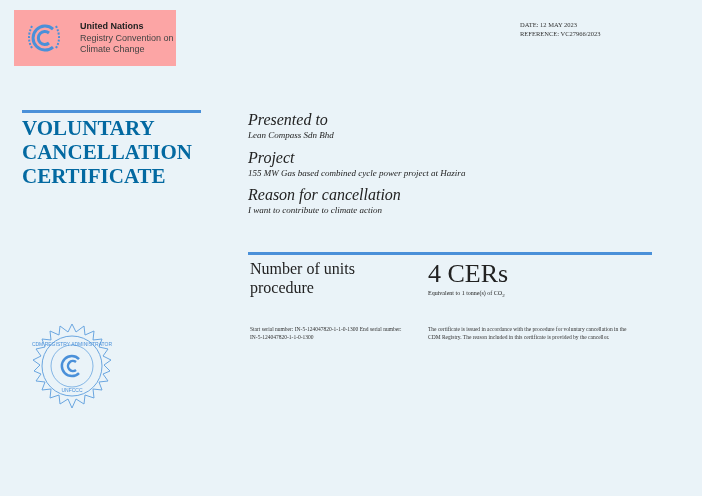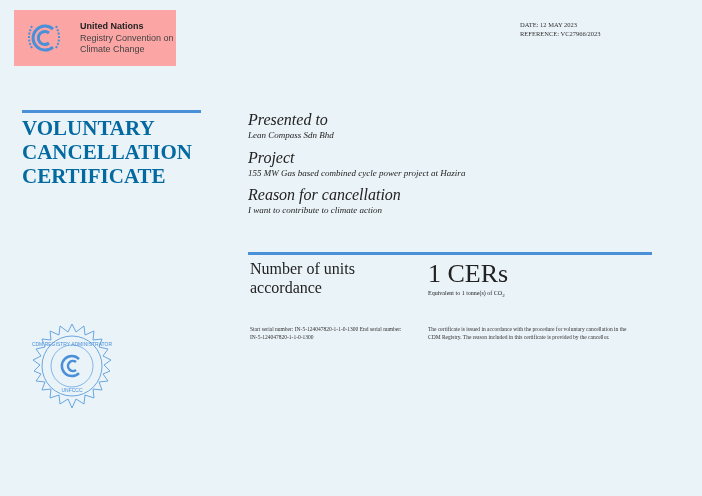--- a/index.html
+++ b/index.html
@@ -59,23 +59,23 @@
   <div class="v">155 MW Gas based combined cycle power project at Hazira</div>
 </div>
 <div class="sec" style="top:186px">
   <div class="h">Reason for cancellation</div>
   <div class="v">I want to contribute to climate action</div>
 </div>
 
 <div class="rule-right"></div>
 <div class="units-label">
   <div>Number of units</div>
-  <div>accordance</div>
+  <div>procedure</div>
 </div>
-<div class="units-val">1 CERs</div>
+<div class="units-val">4 CERs</div>
 <div class="equiv"><span>Equivalent to 1 tonne(s) of CO</span><sub>2</sub></div>
 
 <div class="small" style="left:250px; top:325px; width:160px;">Start serial number: IN-5-124047820-1-1-0-1300 End serial number: IN-5-124047820-1-1-0-1300</div>
 <div class="small" style="left:428px; top:325px; width:210px;">The certificate is issued in accordance with the procedure for voluntary cancellation in the CDM Registry. The reason included in this certificate is provided by the cancellor.</div>
 
 <svg class="seal" viewBox="0 0 92 92">
   <polygon points="46,2 50,10 58,4 59,13 68,9 67,18 76,17 73,25 82,27 77,34 85,38 78,43 84,49 77,52 82,59 73,60 76,68 67,67 68,76 59,73 58,82 50,77 46,86 42,77 34,82 33,73 24,76 25,67 16,68 19,60 10,59 15,52 8,49 14,43 7,38 15,34 10,27 19,25 16,17 25,18 24,9 33,13 34,4 42,10" fill="none" stroke="#6aa6e0" stroke-width="1"></polygon>
   <circle cx="46" cy="44" r="30" fill="none" stroke="#6aa6e0" stroke-width="1"></circle>
   <circle cx="46" cy="44" r="21" fill="none" stroke="#6aa6e0" stroke-width="0.8"></circle>
   <path d="M53 37 A10 10 0 1 0 53 51" stroke="#4a90d9" stroke-width="2.5" fill="none"></path>

